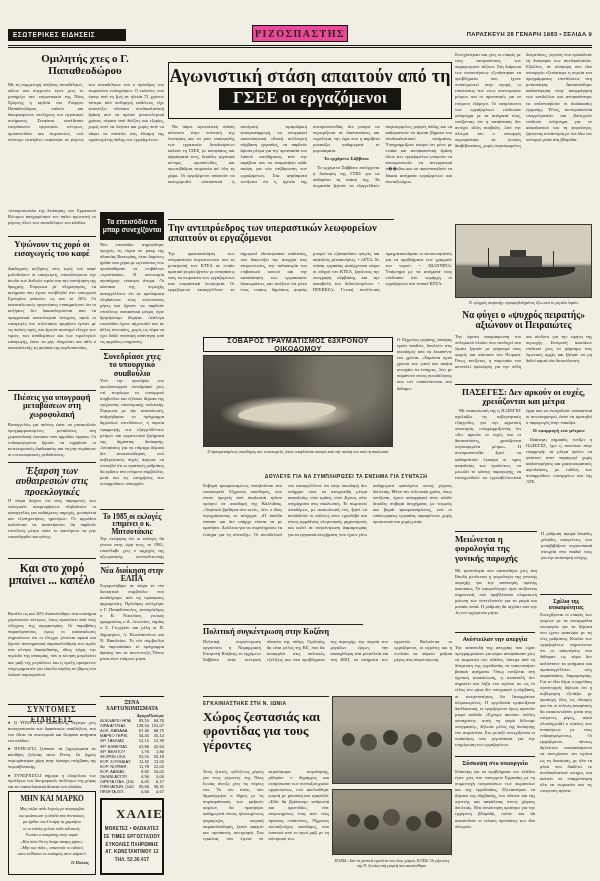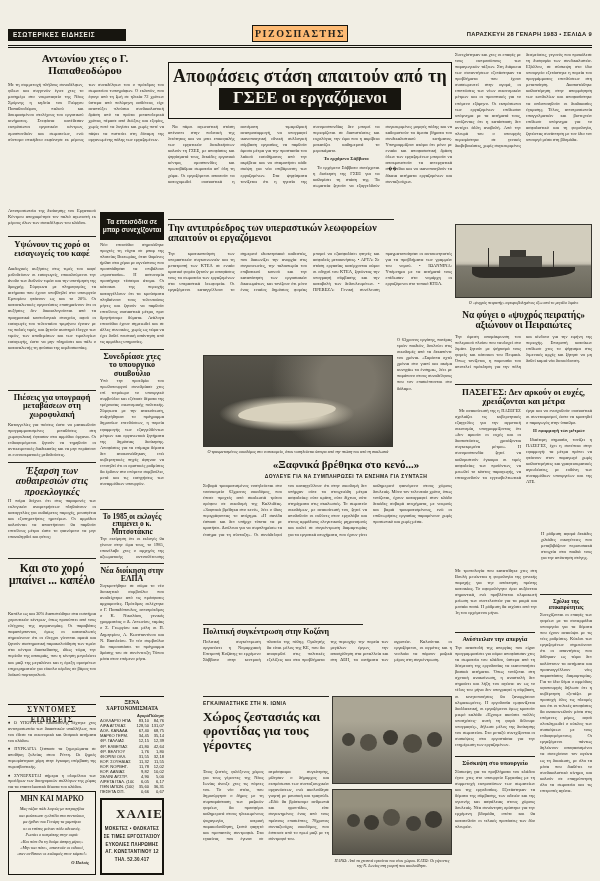--- a/index.html
+++ b/index.html
@@ -4,21 +4,21 @@
 <style>
   *{box-sizing:border-box;margin:0;padding:0}
   html,body{background:#8a8880}
   #page{position:relative;width:600px;height:881px;margin:0 auto;background:#f1eee4;
         font-family:"Liberation Serif",serif;color:#26231d;overflow:hidden}
   .abs{position:absolute}
   
   .section-badge{background:#17150f;color:#f2efe6;font:bold 6.4px/1 "Liberation Sans",sans-serif;
                  letter-spacing:.6px;display:flex;align-items:center;padding:0 5px}
   .masthead{border:1.6px solid #17150f;font:bold 10px/1 "Liberation Serif",serif;
-            letter-spacing:1.5px;display:flex;align-items:center;justify-content:center;background:#fdba74}
+            letter-spacing:1.5px;display:flex;align-items:center;justify-content:center;background:#ec4899}
   .dateline{font:bold 5.8px/1 "Liberation Sans",sans-serif;text-align:right;letter-spacing:.3px}
   .header-rule{border-top:1.4px solid #17150f;border-bottom:.8px solid #17150f;height:3px}
   
   .bt{font:4.5px/1.35 "Liberation Serif",serif;text-align:justify;overflow:hidden;color:#2a2720}
   .bt p{margin:0 0 2px;text-indent:4px}
   .cols2{column-count:2;column-gap:5px}
   .cols3{column-count:3;column-gap:6px}
   .cols4{column-count:4;column-gap:6px}
   .subhead{font-weight:bold;text-align:center;text-indent:0!important;font-size:4.9px;margin:2px 0}
   .hl{font-weight:bold;color:#17150f;line-height:1.08;overflow:hidden}
@@ -61,21 +61,21 @@
 </head>
 <body>
 
 <div id="page">
 
   <div class="abs section-badge" style="left:8px;top:29px;width:118px;height:12px">ΕΣΩΤΕΡΙΚΕΣ ΕΙΔΗΣΕΙΣ</div>
   <div class="abs masthead" style="left:252px;top:25px;width:96px;height:17px">ΡΙΖΟΣΠΑΣΤΗΣ</div>
   <div class="abs dateline" style="left:378px;top:32px;width:214px;height:8px">ΠΑΡΑΣΚΕΥΗ 28 ΓΕΝΑΡΗ 1983 • ΣΕΛΙΔΑ 9</div>
   <div class="abs header-rule" style="left:8px;top:45px;width:584px"></div>
 
-  <div class="abs hl ctr" style="left:8px;top:53px;width:154px;height:26px;font-size:11px">Αντωνίου χτες ο Γ. Παπαθεοδώρου</div>
+  <div class="abs hl ctr" style="left:8px;top:53px;width:154px;height:26px;font-size:11px">Ομιλητής χτες ο Γ. Παπαθεοδώρου</div>
   <div class="abs bt cols2" style="left:8px;top:82px;width:156px;height:124px">Με τη συμμετοχή πλήθους συναδέλφων, φίλων και συγγενών έγινε χτες το μεσημέρι στο νεκροταφείο της Νέας Σμύρνης η κηδεία του Γιώργου Παπαθεοδώρου, παλιού και δοκιμασμένου στελέχους του εργατικού κινήματος. Στεφάνια κατέθεσαν εκπρόσωποι εργατικών κέντρων, ομοσπονδιών και σωματείων, ενώ σύντομο επικήδειο εκφώνησε εκ μέρους των συναδέλφων του ο πρόεδρος του σωματείου τυπογράφων. Ο εκλιπών, που έφυγε από τη ζωή σε ηλικία 72 χρόνων ύστερα από πολύμηνη ασθένεια, είχε αναπτύξει πλούσια συνδικαλιστική δράση από τα πρώτα μεταπολεμικά χρόνια, πέρασε από διώξεις και εξορίες, χωρίς ποτέ να λυγίσει και χωρίς ποτέ να πάψει να πιστεύει στη δύναμη της οργανωμένης πάλης των εργαζομένων.</div>
   <div class="abs bt" style="left:8px;top:208px;width:88px;height:26px">Αντιπροσωπεία της διοίκησης του Εργατικού Κέντρου αποχαιρέτησε τον παλιό αγωνιστή εκ μέρους όλων των συναδέλφων του κλάδου.</div>
 
   <div class="abs hl ctr rule-t" style="left:8px;top:236px;width:88px;height:28px;font-size:8.6px">Υψώνουν τις χορό οι εισαγωγείς του καφέ</div>
   <div class="abs bt" style="left:8px;top:266px;width:88px;height:122px">Διαδοχικές αυξήσεις στις τιμές του καφέ μεθοδεύουν οι εισαγωγείς, επικαλούμενοι την άνοδο των διεθνών τιμών και την υποτίμηση της δραχμής. Σύμφωνα με πληροφορίες, τα αιτήματα που έχουν υποβληθεί στο υπουργείο Εμπορίου φτάνουν ως και το 20%. Οι καταναλωτικές οργανώσεις επισημαίνουν ότι οι αυξήσεις δεν δικαιολογούνται από τα πραγματικά κοστολογικά στοιχεία, αφού οι εισαγωγές του τελευταίου τριμήνου έγιναν με τις παλιές τιμές, και ζητούν αυστηρό έλεγχο των τιμών, των αποθεμάτων και των τιμολογίων εισαγωγής, ώστε να μην πληρώσει και πάλι ο καταναλωτής τη φούσκα της κερδοσκοπίας.</div>
 
   <div class="abs hl ctr rule-t" style="left:8px;top:390px;width:88px;height:30px;font-size:8.2px">Πιέσεις για υπογραφή μεταβάσεων στη χωροφυλακή</div>
   <div class="abs bt" style="left:8px;top:422px;width:88px;height:38px">Καταγγελίες για πιέσεις ώστε να ματαιωθούν προγραμματισμένες μεταθέσεις στη χωροφυλακή έφτασαν στα αρμόδια όργανα. Οι ενδιαφερόμενοι ζητούν να τηρηθούν οι αντικειμενικές διαδικασίες και να μην περάσουν οι ευνοιοκρατικές μεθοδεύσεις.</div>
 
   <div class="abs hl ctr rule-t" style="left:8px;top:462px;width:88px;height:34px;font-size:10px;font-style:italic">Έξαρση των αυθαιρεσιών στις προεκλογικές περιόδους;</div>
@@ -235,41 +235,41 @@
 
     <div class="ad-line">ΜΟΚΕΤΕΣ • ΦΛΟΚΑΤΕΣ</div>
         <div class="ad-line">ΣΕ ΤΙΜΕΣ ΕΡΓΟΣΤΑΣΙΟΥ</div>
         <div class="ad-line">ΕΥΚΟΛΙΕΣ ΠΛΗΡΩΜΗΣ</div>
         <div class="ad-line">ΑΓ. ΚΩΝΣΤΑΝΤΙΝΟΥ 12</div>
         <div class="ad-line">ΤΗΛ. 52.30.417</div>
       </div>
   </div>
 
   <div class="abs gsee-box" style="left:168px;top:62px;width:284px;height:57px">
-    <div class="gsee-l1">Αποφάσεις στάση απαιτούν από τη</div>
+    <div class="gsee-l1">Αγωνιστική στάση απαιτούν από τη</div>
     <div class="gsee-l2">ΓΣΕΕ οι εργαζόμενοι</div>
   </div>
   <div class="abs bt cols4" style="left:168px;top:124px;width:284px;height:88px">
     <p>Να πάρει αγωνιστική στάση απέναντι στην πολιτική της λιτότητας και να μπει επικεφαλής των εργατικών διεκδικήσεων καλούν τη ΓΣΕΕ, με αποφάσεις και ψηφίσματά τους, δεκάδες εργατικά κέντρα, ομοσπονδίες και πρωτοβάθμια σωματεία απ' όλη τη χώρα. Οι εργαζόμενοι απαιτούν να κατοχυρωθεί ουσιαστικά η αυτόματη τιμαριθμική αναπροσαρμογή, να υπογραφεί ικανοποιητική εθνική συλλογική σύμβαση εργασίας, να παρθούν άμεσα μέτρα για την προστασία του λαϊκού εισοδήματος από την ακρίβεια και να σταματήσει κάθε σκέψη για νέα επιβάρυνση των εργαζομένων. Στα ψηφίσματα τονίζεται ότι η ηγεσία της συνομοσπονδίας δεν μπορεί να περιορίζεται σε διαπιστώσεις και ευχολόγια, την ώρα που η ακρίβεια ροκανίζει καθημερινά το μεροκάματο.</p>
     <p class="subhead">Το ερχόμενο Σάββατο</p>
     <p>Το ερχόμενο Σάββατο συνέρχεται η διοίκηση της ΓΣΕΕ για να καθορίσει τη στάση της. Τα σωματεία ζητούν να εξαγγελθούν συγκεκριμένες μορφές πάλης και να καθοριστούν τα άμεσα βήματα του συνδικαλιστικού κινήματος. Υπογραμμίζουν ακόμα ότι μόνο με ενιαία και αποφασιστική δράση όλων των εργαζομένων μπορούν να αποκρουστούν τα αντεργατικά σ��έδια και να ικανοποιηθούν τα δίκαια αιτήματα εργαζομένων και συνταξιούχων.</p>
   </div>
 
   <div class="abs hl rule-t" style="left:168px;top:219px;width:226px;height:28px;font-size:10px">Την αντιπρόεδρος των υπεραστικών λεωφορείων απαιτούν οι εργαζόμενοι</div>
   <div class="abs bt cols4" style="left:168px;top:251px;width:284px;height:83px">Την κρατικοποίηση των υπεραστικών συγκοινωνιών και τη μετατροπή των ΚΤΕΛ σε ενιαίο κρατικό φορέα ζητούν με αποφάσεις τους τα σωματεία των εργαζομένων στα υπεραστικά λεωφορεία. Οι εργαζόμενοι καταγγέλλουν το σημερινό ιδιοκτησιακό καθεστώς, που διαιωνίζει την αναρχία στις συγκοινωνίες, την ταλαιπωρία του επιβατικού κοινού και την καταπάτηση των εργασιακών δικαιωμάτων, και τονίζουν ότι μόνο ένας ενιαίος δημόσιος φορέας μπορεί να εξασφαλίσει φτηνές και ασφαλείς μετακινήσεις. • ΑΡΤΑ: Σε στάση εργασίας κατέρχονται αύριο οι οδηγοί του ΚΤΕΛ, ζητώντας την υπογραφή σύμβασης και την καταβολή των δεδουλευμένων. • ΠΡΕΒΕΖΑ: Γενική συνέλευση πραγματοποίησαν οι αυτοκινητιστές για τα προβλήματα των γραμμών του νομού. • ΙΩΑΝΝΙΝΑ: Υπόμνημα με τα αιτήματά τους επέδωσαν στο νομάρχη οι εργαζόμενοι στο τοπικό ΚΤΕΛ.</div>
 
+  <div class="abs capsbox" style="left:203px;top:337px;width:190px;height:15px">ΣΟΒΑΡΟΣ ΤΡΑΥΜΑΤΙΣΜΟΣ 63ΧΡΟΝΟΥ ΟΙΚΟΔΟΜΟΥ</div>
 
   <div class="abs photo" style="left:203px;top:355px;width:190px;height:92px;
        background:radial-gradient(ellipse 58% 32% at 44% 64%,#cfc8b4 0 32%,rgba(0,0,0,0) 62%),radial-gradient(circle at 76% 28%,#7b766a 0 18%,rgba(0,0,0,0) 48%),linear-gradient(180deg,#56534a,#3a3831)">
     <div class="abs" style="left:18%;top:52%;width:52%;height:20%;background:#d8d1bd;border-radius:50%;transform:rotate(-4deg)"></div>
   </div>
   <div class="abs bt" style="left:397px;top:337px;width:55px;height:112px">Ο 63χρονος εργάτης, πατέρας τριών παιδιών, δουλεύει στις οικοδομές από τα δεκαπέντε του χρόνια. «Σαράντα οχτώ χρόνια στο γιαπί και ακόμα κυνηγάω τα ένσημα», λέει με παράπονο στους συναδέλφους που τον επισκέπτονται στο θάλαμο.</div>
   <div class="abs caption" style="left:203px;top:449px;width:190px;height:8px;white-space:nowrap">Ο τραυματισμένος οικοδόμος στο νοσοκομείο, όπου νοσηλεύεται ύστερα από την πτώση του από τη σκαλωσιά</div>
 
-  <div class="abs hl ctr" style="left:240px;top:459px;width:212px;height:13px;font-size:11px">«Ξαφνικά βρέθηκα στο κενό...»</div>
   <div class="abs kicker" style="left:240px;top:473px;width:212px;height:7px">ΔΟΥΛΕΥΕ ΓΙΑ ΝΑ ΣΥΜΠΛΗΡΩΣΕΙ ΤΑ ΕΝΣΗΜΑ ΓΙΑ ΣΥΝΤΑΞΗ</div>
   <div class="abs bt cols3" style="left:203px;top:483px;width:249px;height:138px">Σοβαρά τραυματισμένος νοσηλεύεται στο νοσοκομείο 63χρονος οικοδόμος, που έπεσε προχτές από σκαλωσιά τρίτου ορόφου σε οικοδομή της Καλλιθέας. «Ξαφνικά βρέθηκα στο κενό», λέει ο ίδιος περιγράφοντας το ατύχημα. «Η σανίδα έσπασε και δεν υπήρχε τίποτα να με κρατήσει. Δούλευα για να συμπληρώσω τα ένσημα για τη σύνταξη». Οι συνάδελφοί του καταγγέλλουν ότι στην οικοδομή δεν υπήρχαν ούτε τα στοιχειώδη μέτρα ασφαλείας: ούτε κράνη, ούτε δίχτυα, ούτε στηρίγματα στις σκαλωσιές. Το σωματείο οικοδόμων, με ανακοίνωσή του, ζητεί να αποδοθούν οι ευθύνες στον εργολάβο και στους αρμόδιους ελεγκτικούς μηχανισμούς και καλεί σε συγκέντρωση διαμαρτυρίας για τα εργατικά ατυχήματα, που έχουν γίνει καθημερινό φαινόμενο στους χώρους δουλειάς. Μόνο τον τελευταίο χρόνο, όπως τονίζεται, έχουν καταγραφεί στον κλάδο δεκάδες σοβαρά ατυχήματα, με νεκρούς και βαριά τραυματισμένους, ενώ οι επιθεωρήσεις εργασίας παραμένουν χωρίς προσωπικό και χωρίς μέσα.</div>
 
   <div class="abs hl rule-t" style="left:203px;top:624px;width:160px;height:13px;font-size:8px">Πολιτική συγκέντρωση στην Κοζάνη</div>
   <div class="abs bt cols4" style="left:203px;top:639px;width:249px;height:53px">Πολιτική συγκέντρωση οργανώνει η Νομαρχιακή Επιτροπή Κοζάνης το ερχόμενο Σάββατο στην κεντρική πλατεία της πόλης. Ομιλητής θα είναι μέλος της ΚΕ, που θα αναφερθεί στις πολιτικές εξελίξεις και στα προβλήματα της περιοχής: την πορεία των μεγάλων έργων, την απασχόληση στα μεταλλεία και στη ΔΕΗ, τα αιτήματα των αγροτών. Καλούνται οι εργαζόμενοι, οι αγρότες και η νεολαία να πάρουν μαζικά μέρος στη συγκέντρωση.</div>
 
   <div class="abs kicker rule-t" style="left:203px;top:696px;width:126px;height:12px;text-align:left">ΕΓΚΑΙΝΙΑΣΤΗΚΕ ΣΤΗ Ν. ΙΩΝΙΑ</div>
   <div class="abs hl" style="left:203px;top:710px;width:126px;height:56px;font-size:13px">Χώρος ζεστασιάς και φροντίδας για τους γέροντες</div>
   <div class="abs bt cols2" style="left:203px;top:769px;width:126px;height:106px">Ένας ζεστός, φιλόξενος χώρος για τους γέροντες της Νέας Ιωνίας άνοιξε χτες τις πόρτες του. Το νέο στέκι, που δημιούργησε ο δήμος με τη συμπαράσταση των μαζικών φορέων, θα προσφέρει καθημερινά στους ηλικιωμένους ψυχαγωγία, ιατρική παρακολούθηση, ζεστό φαγητό και προπαντός συντροφιά. Στα εγκαίνια, που έγιναν σε ατμόσφαιρα συγκίνησης, μίλησαν ο δήμαρχος και εκπρόσωποι των συνταξιουχικών οργανώσεων, ενώ ακολούθησε γιορτή με μουσική και τραγούδι. «Εδώ θα βρίσκουμε ανθρωπιά και φροντίδα», είπε συγκινημένος ένας από τους πρώτους επισκέπτες, 78χρονος συνταξιούχος οικοδόμος, που έσπευσε από το πρωί μαζί με τη σύντροφό του.</div>
 
@@ -298,20 +298,21 @@
   <div class="abs hl ctr" style="left:455px;top:310px;width:137px;height:22px;font-size:9.4px">Να φύγει ο «ψυχρός πειρατής» αξιώνουν οι Πειραιώτες</div>
   <div class="abs bt cols2" style="left:455px;top:334px;width:137px;height:48px">Την άμεση απομάκρυνση του πολεμικού πλοίου που ναυλοχεί στο λιμάνι ζητούν με ψήφισμά τους φορείς και κάτοικοι του Πειραιά. Όπως τονίζεται, η παρουσία του αποτελεί πρόκληση για την πόλη και κίνδυνο για την ειρήνη της περιοχής. Επιτροπή κατοίκων επέδωσε χτες το ψήφισμα στις λιμενικές αρχές και ζήτησε να μη δοθεί καμιά νέα διευκόλυνση.</div>
 
   <div class="abs hl ctr rule-t" style="left:455px;top:384px;width:137px;height:22px;font-size:8.8px">ΠΑΣΕΓΕΣ: Δεν αρκούν οι ευχές, χρειάζονται και μέτρα</div>
   <div class="abs bt cols2" style="left:455px;top:408px;width:137px;height:120px">
     <p>Με ανακοίνωσή της η ΠΑΣΕΓΕΣ σχολιάζει τις κυβερνητικές εξαγγελίες για την αγροτική οικονομία, υπογραμμίζοντας ότι «δεν αρκούν οι ευχές και οι διαπιστώσεις, χρειάζονται συγκεκριμένα μέτρα». Η συνομοσπονδία ζητεί να καθοριστούν έγκαιρα οι τιμές ασφαλείας των προϊόντων, να μειωθεί το κόστος παραγωγής, να επιταχυνθούν τα εγγειοβελτιωτικά έργα και να ενισχυθούν ουσιαστικά οι συνεταιρισμοί, ώστε να κρατηθεί ο παραγωγός στην ύπαιθρο.</p>
     <p class="subhead">Η εφαρμογή των μέτρων</p>
     <p>Ιδιαίτερη σημασία, τονίζει η ΠΑΣΕΓΕΣ, έχει η συνέπεια στην εφαρμογή: τα μέτρα πρέπει να φτάνουν στον παραγωγό χωρίς καθυστερήσεις και γραφειοκρατικές αγκυλώσεις, με ευθύνη των συναρμόδιων υπουργείων και της ΑΤΕ.</p>
   </div>
 
+  <div class="abs hl rule-t" style="left:455px;top:531px;width:82px;height:34px;font-size:8.8px">Μειώνεται η φορολογία της γονικής παροχής</div>
   <div class="abs bt" style="left:541px;top:531px;width:51px;height:60px">Η ρύθμιση αφορά δεκάδες χιλιάδες οικογένειες που μεταβιβάζουν περιουσιακά στοιχεία στα παιδιά τους για την απόκτηση στέγης.</div>
   <div class="abs bt" style="left:455px;top:568px;width:82px;height:60px">Με τροπολογία που κατατέθηκε χτες στη Βουλή μειώνεται η φορολογία της γονικής παροχής για την απόκτηση πρώτης κατοικίας. Το αφορολόγητο όριο αυξάνεται σημαντικά, ενώ προβλέπεται κλιμακωτή μείωση των συντελεστών για τα μικρά και μεσαία ποσά. Η ρύθμιση θα ισχύσει από την 1η του ερχόμενου μήνα.</div>
 
   <div class="abs hl ctr rule-t" style="left:540px;top:594px;width:52px;height:16px;font-size:5.6px">Σχόλια της επικαιρότητας</div>
   <div class="abs bt" style="left:540px;top:612px;width:52px;height:263px">Συνεχίζονται οι επαφές των φορέων με τα συναρμόδια υπουργεία για τα θέματα που έχουν ανακύψει με τις νέες ρυθμίσεις. Κύκλοι των εργαζομένων σημειώνουν ότι οι απαντήσεις που δόθηκαν ως τώρα δεν καλύπτουν τα αιτήματα και προαναγγέλλουν νέες παραστάσεις διαμαρτυρίας. Για το ίδιο θέμα ο αρμόδιος υφυπουργός δήλωσε ότι η κυβέρνηση εξετάζει με προσοχή όλες τις πλευρές και ότι οι τελικές αποφάσεις θα ανακοινωθούν μέσα στις επόμενες μέρες, αφού ολοκληρωθεί ο κύκλος των συσκέψεων με τους ενδιαφερόμενους. Οι εργαζόμενοι πάντως δηλώνουν αποφασισμένοι να συνεχίσουν τον αγώνα ως τη δικαίωση, με όλα τα μέσα που διαθέτει το συνδικαλιστικό κίνημα, και καλούν σε επαγρύπνηση όλα τα σωματεία και τις επιτροπές αγώνα.</div>
 
   <div class="abs hl ctr rule-t" style="left:455px;top:632px;width:80px;height:11px;font-size:6.4px">Ανέστειλαν την απεργία</div>
   <div class="abs bt" style="left:455px;top:645px;width:80px;height:108px">Την αναστολή της απεργίας που είχαν προγραμματίσει για αύριο αποφάσισαν χτες τα σωματεία του κλάδου, ύστερα από τη δέσμευση της εργοδοσίας να ικανοποιήσει βασικά αιτήματα. Όπως τονίζεται στη σχετική ανακοίνωση, η αναστολή δεν σημαίνει και λήξη του αγώνα: αν ως το τέλος του μήνα δεν υπογραφεί η σύμβαση, οι κινητοποιήσεις θα ξαναρχίσουν κλιμακωμένες. Η εργοδοσία εμφανίζεται διαλλακτική, οι εργαζόμενοι όμως κρατούν μικρό καλάθι: «Έχουμε ακούσει πολλές υποσχέσεις· αυτή τη φορά θέλουμε υπογραφές», δήλωσε μέλος της διοίκησης του σωματείου. Στο μεταξύ συνεχίζονται οι συσκέψεις στα εργοστάσια για την ενημέρωση των εργαζομένων.</div>
 
   <div class="abs hl ctr rule-t" style="left:455px;top:756px;width:80px;height:11px;font-size:6.4px">Σύσκεψη στο υπουργείο</div>

